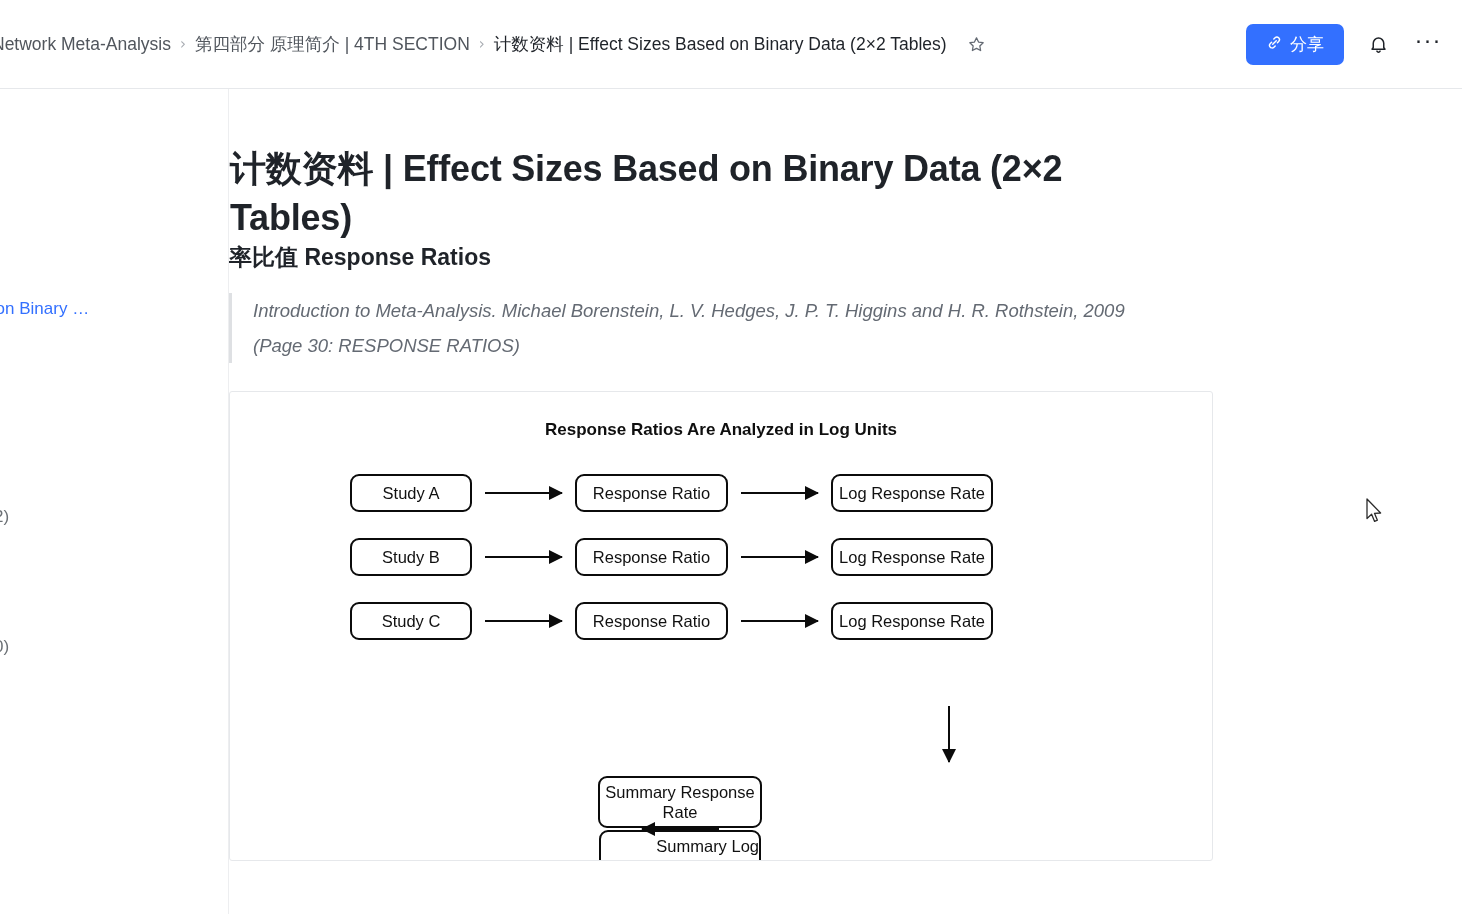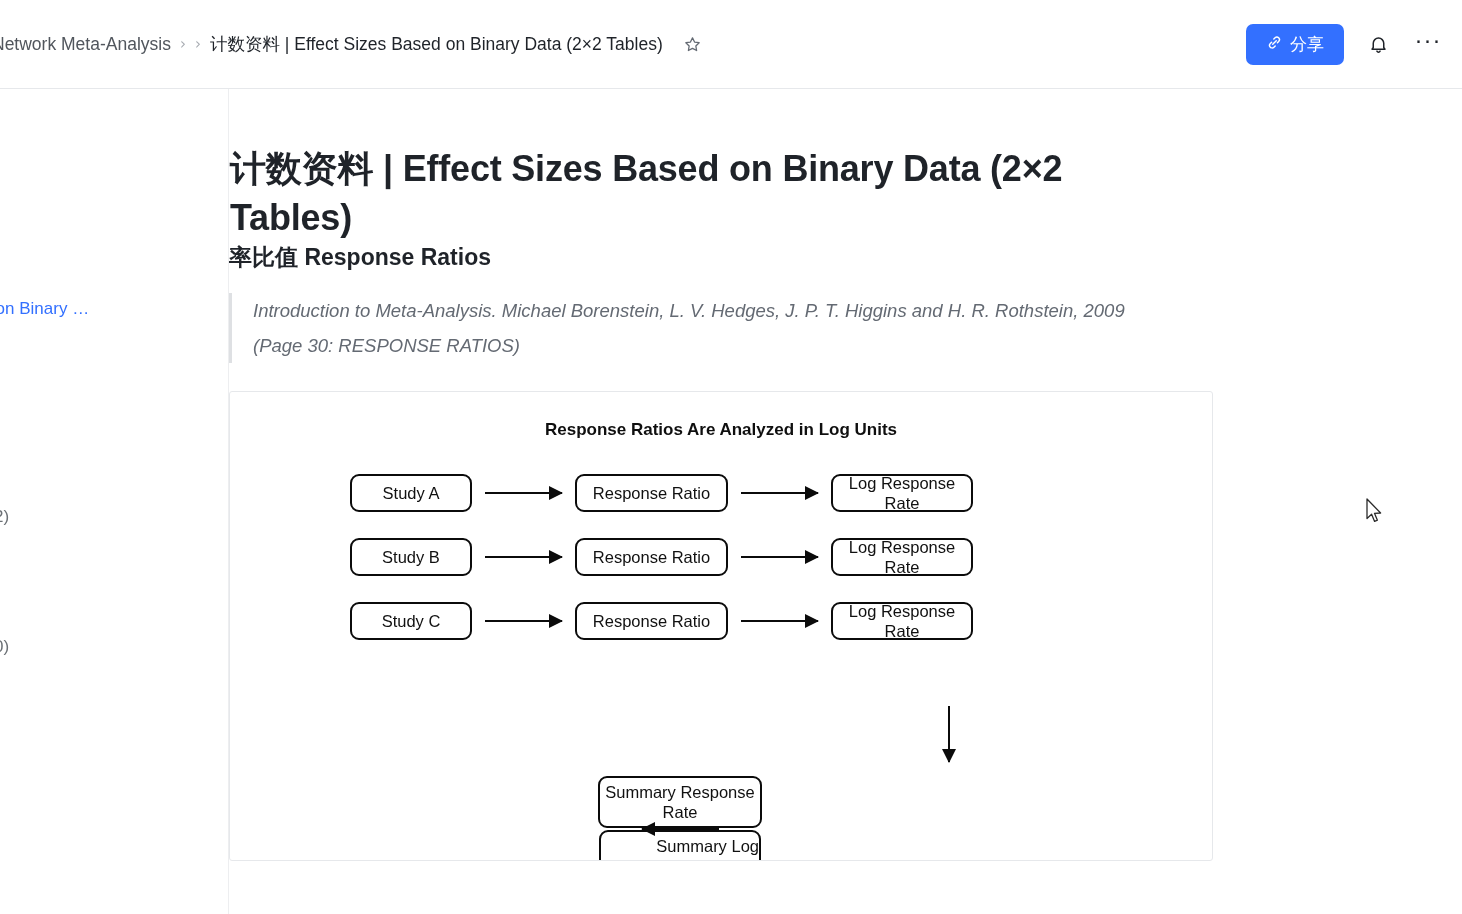--- a/index.html
+++ b/index.html
@@ -184,21 +184,21 @@
     display: flex;
     align-items: center;
     justify-content: center;
     text-align: center;
     line-height: 1.22;
     font-family: "Liberation Sans", sans-serif;
     height: 38px;
   }
   .node.study      { width: 122px; }
   .node.ratio      { width: 153px; }
-  .node.lograte    { width: 142px; }
+  .node.lograte    { width: 162px; }
   .node.sum-resp   { width: 164px; height: 52px; }
   .node.sum-log    { width: 162px; height: 52px; text-align: right; }
 
   .arrow-h {
     width: 77px; height: 2px;
     background: #0b0b0b;
     position: relative;
     margin: 0 13px;
     flex: 0 0 auto;
   }
@@ -317,20 +317,21 @@
     <div class="wm" style="left: 1066px; top: 882px;">李丽雯 7370</div>
     <div class="wm" style="left: 1260px; top: 882px;">李丽雯 7370</div>
     <div class="wm" style="left: 1454px; top: 882px;">李丽雯 7370</div>
   </div>
 
 <div id="header">
 
   <div id="breadcrumb">
     <span class="crumb">Network Meta-Analysis</span>
     <span class="crumb-sep">›</span>
+    <span class="crumb">第四部分 原理简介 | 4TH SECTION</span>
     <span class="crumb-sep">›</span>
     <span class="crumb current">计数资料 | Effect Sizes Based on Binary Data (2×2 Tables)</span>
     <span id="star-btn">
       <svg width="19" height="19" viewBox="0 0 24 24" fill="none" stroke="#646a73" stroke-width="1.6" stroke-linejoin="round">
         <path d="M12 3.6l2.6 5.3 5.8.85-4.2 4.1 1 5.8-5.2-2.73L6.8 19.65l1-5.8L3.6 9.75l5.8-.85z"></path>
       </svg>
     </span>
   </div>
 
   <div id="header-right">

